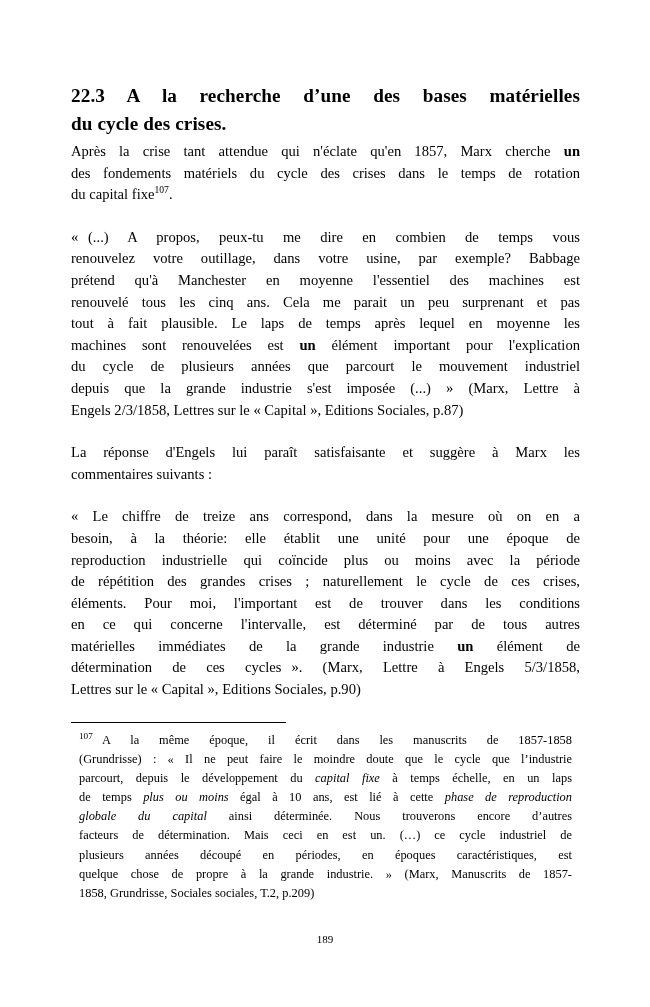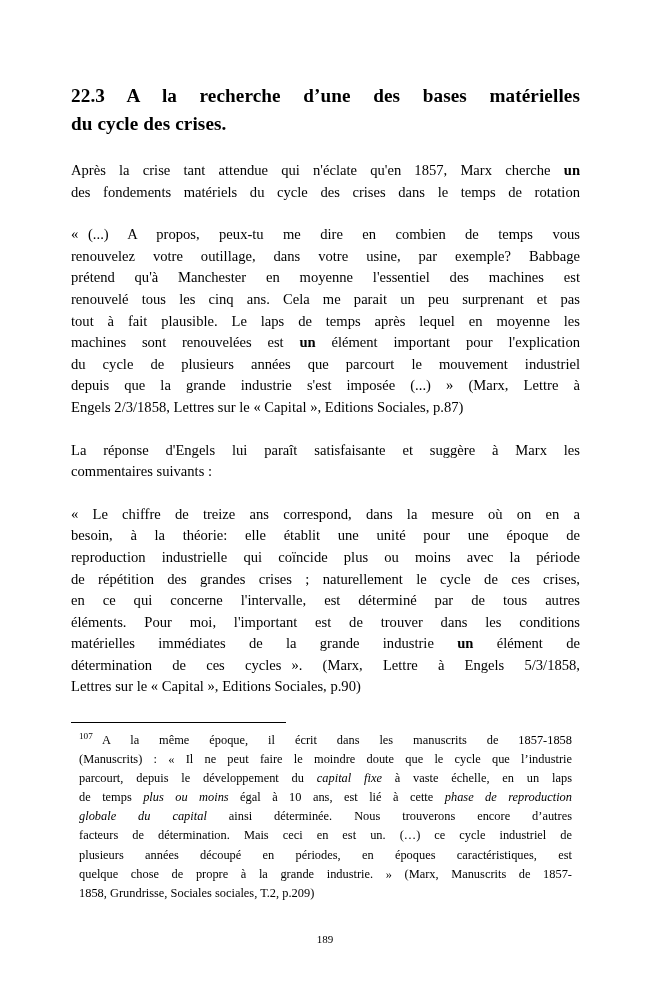--- a/index.html
+++ b/index.html
@@ -58,21 +58,21 @@
   }
   .para .jline {
     display: block;
     text-align: justify;
     text-align-last: justify;
     white-space: pre-wrap;
   }
   .para .jline.last {
     text-align-last: left;
   }
-  .p-gap-1 { margin-top: 23px; }   
+  .p-gap-1 { margin-top: 4px; }   
   .p-gap   { margin-top: 21px; }   
 
   b, .bold { font-weight: bold; }
   i, .ital { font-style: italic; }
 
   sup.fn-ref {
     font-size: 9.6px;
     vertical-align: super;
     line-height: 0;
   }
@@ -131,20 +131,21 @@
   <div class="content">
 
     <h2 class="section-heading">
       <span class="h-line">22.3 A la recherche d’une des bases matérielles</span>
       <span class="h-line last">du cycle des crises.</span>
     </h2>
 
     <p class="para p-gap-1">
       <span class="jline"><span>Après la crise tant attendue qui n'éclate qu'en 1857, Marx cherche </span><b>un</b></span>
       <span class="jline">des fondements matériels du cycle des crises dans le temps de rotation</span>
+      <span class="jline last"><span>du capital fixe</span><sup class="fn-ref">107</sup><span>.</span></span>
     </p>
 
     <p class="para p-gap">
       <span class="jline">« (...)  A  propos,  peux-tu  me  dire  en  combien  de  temps  vous</span>
       <span class="jline">renouvelez votre outillage, dans votre usine, par exemple? Babbage</span>
       <span class="jline">prétend qu'à Manchester en moyenne l'essentiel des machines est</span>
       <span class="jline">renouvelé tous les cinq ans. Cela me parait un peu surprenant et pas</span>
       <span class="jline">tout à fait plausible. Le laps de temps après lequel en moyenne les</span>
       <span class="jline"><span>machines sont renouvelées est </span><b>un</b><span> élément important pour l'explication</span></span>
       <span class="jline">du cycle de plusieurs années que parcourt le mouvement industriel</span>
@@ -155,35 +156,35 @@
     <p class="para p-gap">
       <span class="jline">La réponse d'Engels lui paraît satisfaisante et suggère à Marx les</span>
       <span class="jline last">commentaires suivants :</span>
     </p>
 
     <p class="para p-gap">
       <span class="jline">« Le chiffre de treize ans correspond, dans la mesure où on en a</span>
       <span class="jline">besoin,  à  la  théorie:  elle  établit  une  unité  pour  une  époque  de</span>
       <span class="jline">reproduction industrielle qui coïncide plus ou moins avec la période</span>
       <span class="jline">de répétition des grandes crises ; naturellement le cycle de ces crises,</span>
+      <span class="jline">éléments. Pour moi, l'important est de trouver dans les conditions</span>
       <span class="jline">en ce qui concerne l'intervalle, est déterminé par de tous autres</span>
-      <span class="jline">éléments. Pour moi, l'important est de trouver dans les conditions</span>
       <span class="jline"><span>matérielles  immédiates  de  la  grande  industrie  </span><b>un</b><span>  élément  de</span></span>
       <span class="jline">détermination  de  ces  cycles ».  (Marx,  Lettre  à  Engels  5/3/1858,</span>
       <span class="jline last">Lettres sur le « Capital », Editions Sociales, p.90)</span>
     </p>
 
   </div>
 
   <div class="footnote-area">
     <div class="footnote-rule"></div>
     <p class="footnote">
       <span class="jline"><sup class="fn-num">107</sup> <span>A  la  même  époque,  il  écrit  dans  les  manuscrits  de  1857-1858</span></span>
-      <span class="jline">(Manuscrits) : « Il ne peut faire le moindre doute que le cycle que l’industrie</span>
-      <span class="jline"><span>parcourt, depuis le développement du </span><i>capital fixe</i><span> à vaste échelle, en un laps</span></span>
+      <span class="jline">(Grundrisse) : « Il ne peut faire le moindre doute que le cycle que l’industrie</span>
+      <span class="jline"><span>parcourt, depuis le développement du </span><i>capital fixe</i><span> à temps échelle, en un laps</span></span>
       <span class="jline"><span>de temps </span><i>plus ou moins</i><span> égal à 10 ans, est lié à cette </span><i>phase de reproduction</i></span>
       <span class="jline"><i>globale du capital</i><span> ainsi déterminée. Nous trouverons encore d’autres</span></span>
       <span class="jline">facteurs de détermination. Mais ceci en est un. (…) ce cycle industriel de</span>
       <span class="jline">plusieurs  années  découpé  en  périodes,  en  époques  caractéristiques,  est</span>
       <span class="jline">quelque chose de propre à la grande industrie. » (Marx, Manuscrits de 1857-</span>
       <span class="jline last">1858, Grundrisse, Sociales sociales, T.2, p.209)</span>
     </p>
   </div>
 
   <div class="page-number">189</div>

